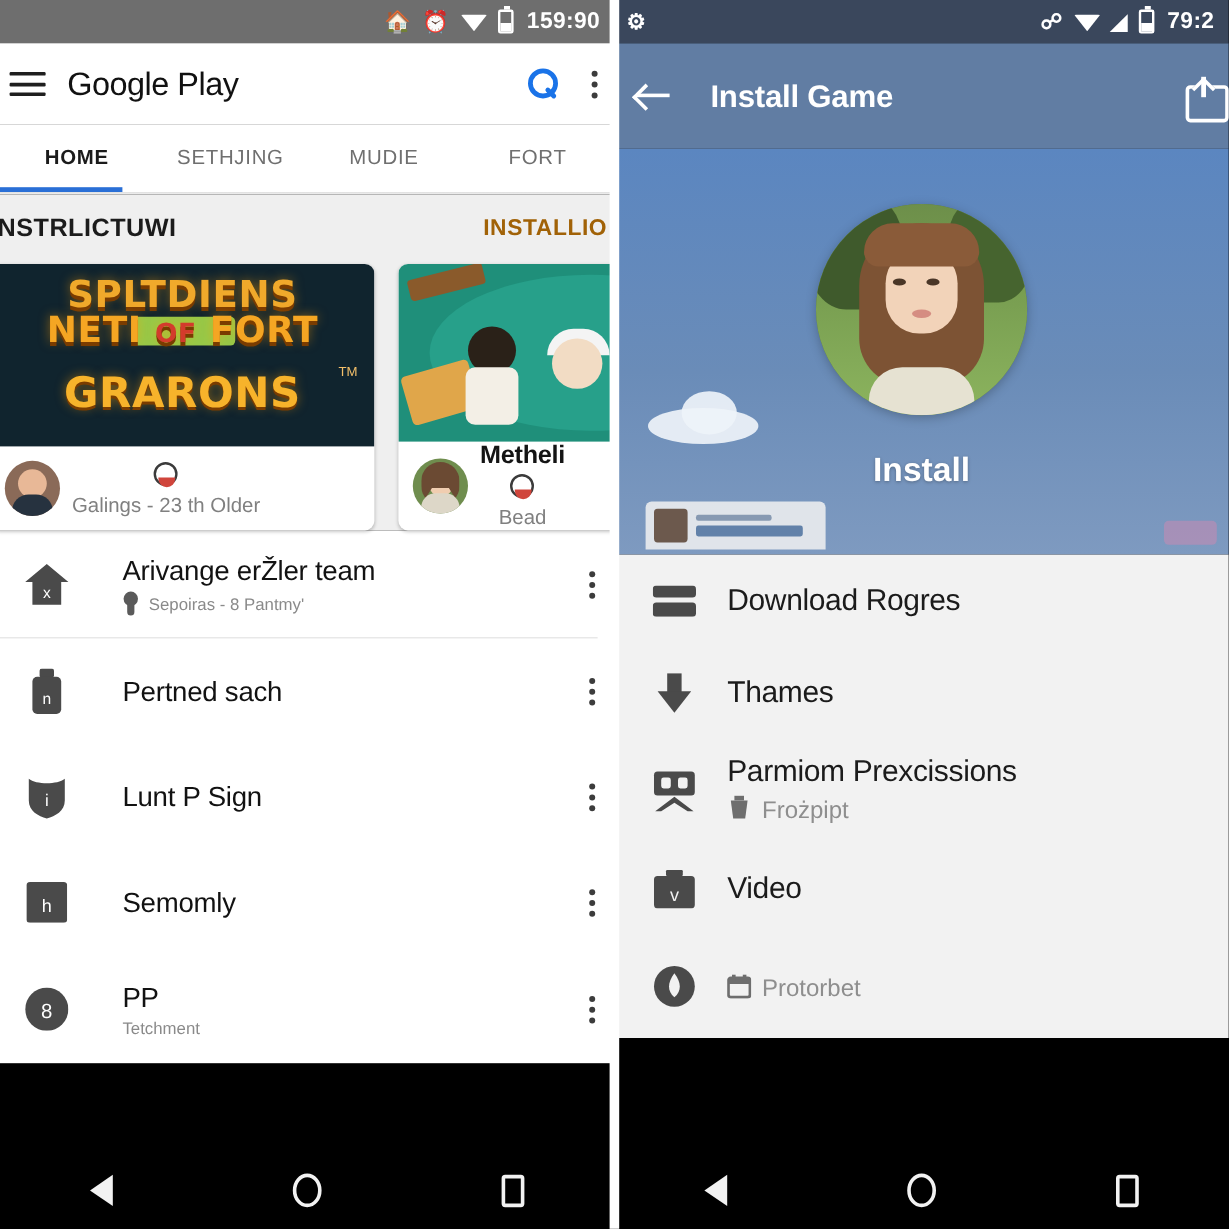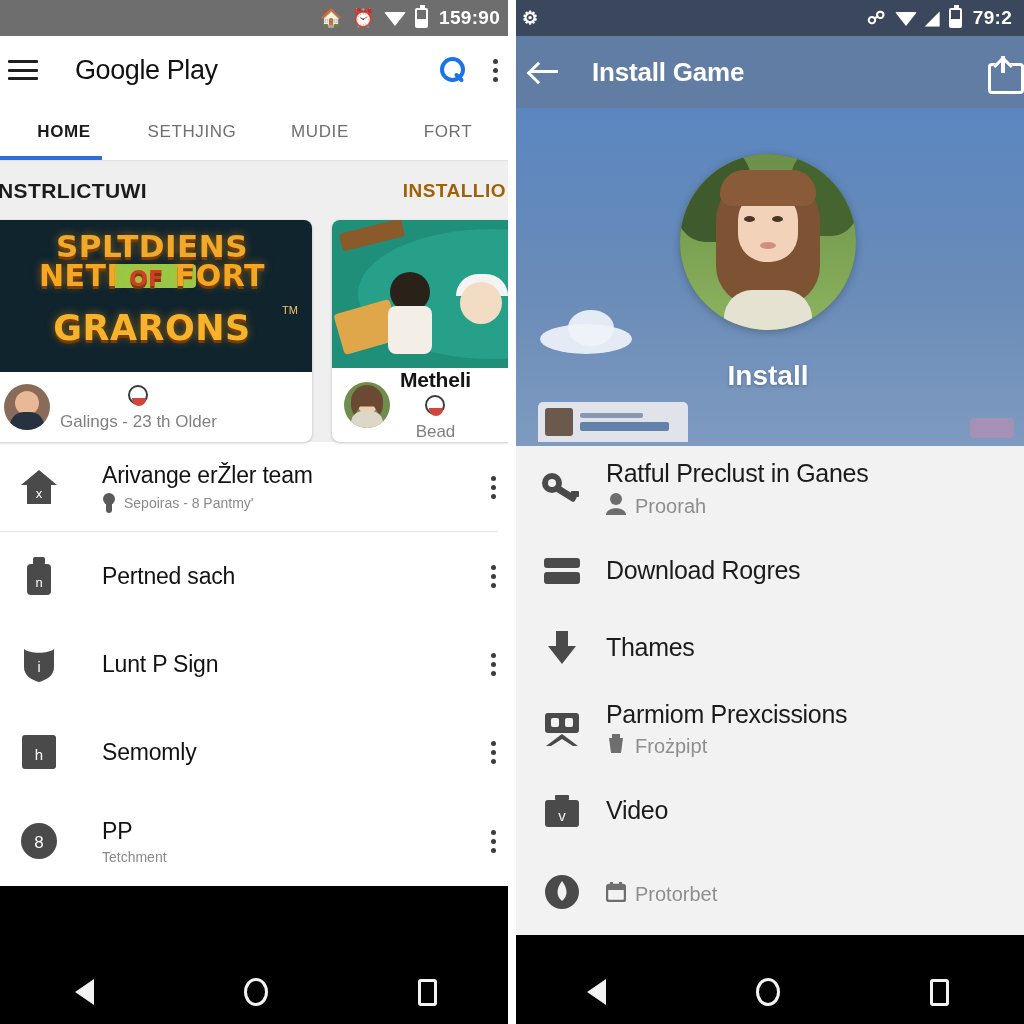--- a/index.html
+++ b/index.html
@@ -34,21 +34,21 @@
   
   .glyph { font-size:18px; line-height:1; color:#fff; }
 
   
   .play-toolbar {
     height:68px; background:#fff; display:flex; align-items:center; padding:0 14px;
     position:relative;
   }
   .hamburger { width:30px; height:20px; display:flex; flex-direction:column; justify-content:space-between; margin-left:-6px;}
   .hamburger i{ display:block; height:3px; background:#1f1f1f; border-radius:1px; }
-  .play-title { margin-left:37px; font-size:27px; color:#111; letter-spacing:-.4px; }
+  .play-title { margin-left:18px; font-size:27px; color:#111; letter-spacing:-.4px; }
   .tb-right { margin-left:auto; display:flex; align-items:center; gap:26px; }
   .search-ico { width:26px; height:26px; position:relative; }
   .search-ico:before{ content:""; position:absolute; width:17px; height:17px; border:4px solid #1a73e8; border-radius:50%; top:0; left:0;}
   .search-ico:after{ content:""; position:absolute; width:4px; height:11px; background:#1a73e8; transform:rotate(-45deg); top:15px; left:17px; border-radius:2px;}
   .kebab { width:6px; display:flex; flex-direction:column; gap:4px; align-items:center; }
   .kebab b{ width:5px; height:5px; border-radius:50%; background:#3c3c3c; display:block; }
 
   
   .tabs { height:56px; background:#fff; display:flex; align-items:center; position:relative; }
   .tab { flex:1; text-align:center; font-size:17px; color:#6f6f6f; letter-spacing:.6px; }
@@ -116,21 +116,21 @@
   .lsub { font-size:14px; color:#8a8a8a; margin-top:4px; display:flex; align-items:center; gap:8px; white-space:nowrap;}
   .lrow .kebab { margin-left:auto; }
 
   
   .shp { fill:#4a4a4a; }
   .pin { width:14px; height:20px; position:relative; flex:none;}
   .pin:before{content:"";position:absolute;left:1px;top:0;width:12px;height:12px;border-radius:50%;background:#5a5a5a;}
   .pin:after{content:"";position:absolute;left:4px;top:9px;width:6px;height:11px;background:#5a5a5a;border-radius:0 0 3px 3px;}
 
   
-  .r-appbar { height:72px; background:#617da3; display:flex; align-items:center; padding:0 18px; color:#fff; }
+  .r-appbar { height:88px; background:#617da3; display:flex; align-items:center; padding:0 18px; color:#fff; }
   .back-arrow { width:30px; height:22px; position:relative; flex:none;}
   .back-arrow:before{content:"";position:absolute;left:0;top:9px;width:28px;height:3px;background:#fff;}
   .back-arrow:after{content:"";position:absolute;left:0;top:4px;width:13px;height:13px;border-left:3px solid #fff;border-bottom:3px solid #fff;transform:rotate(45deg);}
   .r-title { margin-left:32px; font-size:26px; font-weight:700; letter-spacing:-.2px;}
   .share-ico { margin-left:auto; width:34px; height:32px; position:relative; margin-right:-16px;}
   .share-ico:before{content:"";position:absolute;left:0;top:7px;width:30px;height:25px;border:3px solid #fff;border-radius:4px;}
   .share-ico:after{content:"";position:absolute;left:13px;top:0;width:4px;height:17px;background:#fff;}
   .share-ico i{position:absolute;left:8px;top:3px;width:14px;height:14px;border-top:3px solid #fff;border-right:3px solid #fff;transform:rotate(-45deg);background:#617da3;}
 
   .hero { height:338px; position:relative; overflow:hidden;
@@ -421,42 +421,20 @@
       <div class="bars">
           <i></i>
           <i></i>
         </div>
     </div>
     <div class="hero-badge"></div>
   </div>
 
   <div class="rlist">
 
-    <div class="rrow tall">
-      <div class="ricon">
-        <svg width="42" height="34" viewBox="0 0 42 34">
-            <circle class="shp" cx="11" cy="11" r="10"></circle>
-            <circle cx="11" cy="11" r="4" fill="#f2f2f2"></circle>
-            <rect class="shp" x="16" y="12" width="24" height="7" rx="2" transform="rotate(32 16 12)"></rect>
-            <rect class="shp" x="30" y="19" width="8" height="6" rx="1"></rect>
-          </svg>
-      </div>
-      <div class="rtxt">
-        <div class="rtitle">Ratful Preclust in Ganes</div>
-        <div class="rsub">
-          <span>
-            <svg width="20" height="22" viewBox="0 0 20 22">
-                <circle cx="10" cy="6" r="6" fill="#6e6e6e"></circle>
-                <path d="M0 22 C0 13 20 13 20 22 Z" fill="#6e6e6e"></path>
-              </svg>
-          </span>
-          <span>Proorah</span>
-        </div>
-      </div>
-    </div>
 
     <div class="rrow">
       <div class="ricon">
         <svg width="36" height="26" viewBox="0 0 36 26">
             <rect class="shp" x="0" y="0" width="36" height="10" rx="3"></rect>
             <rect class="shp" x="0" y="14" width="36" height="12" rx="3"></rect>
           </svg>
       </div>
       <div class="rtxt">
           <div class="rtitle">Download Rogres</div>

